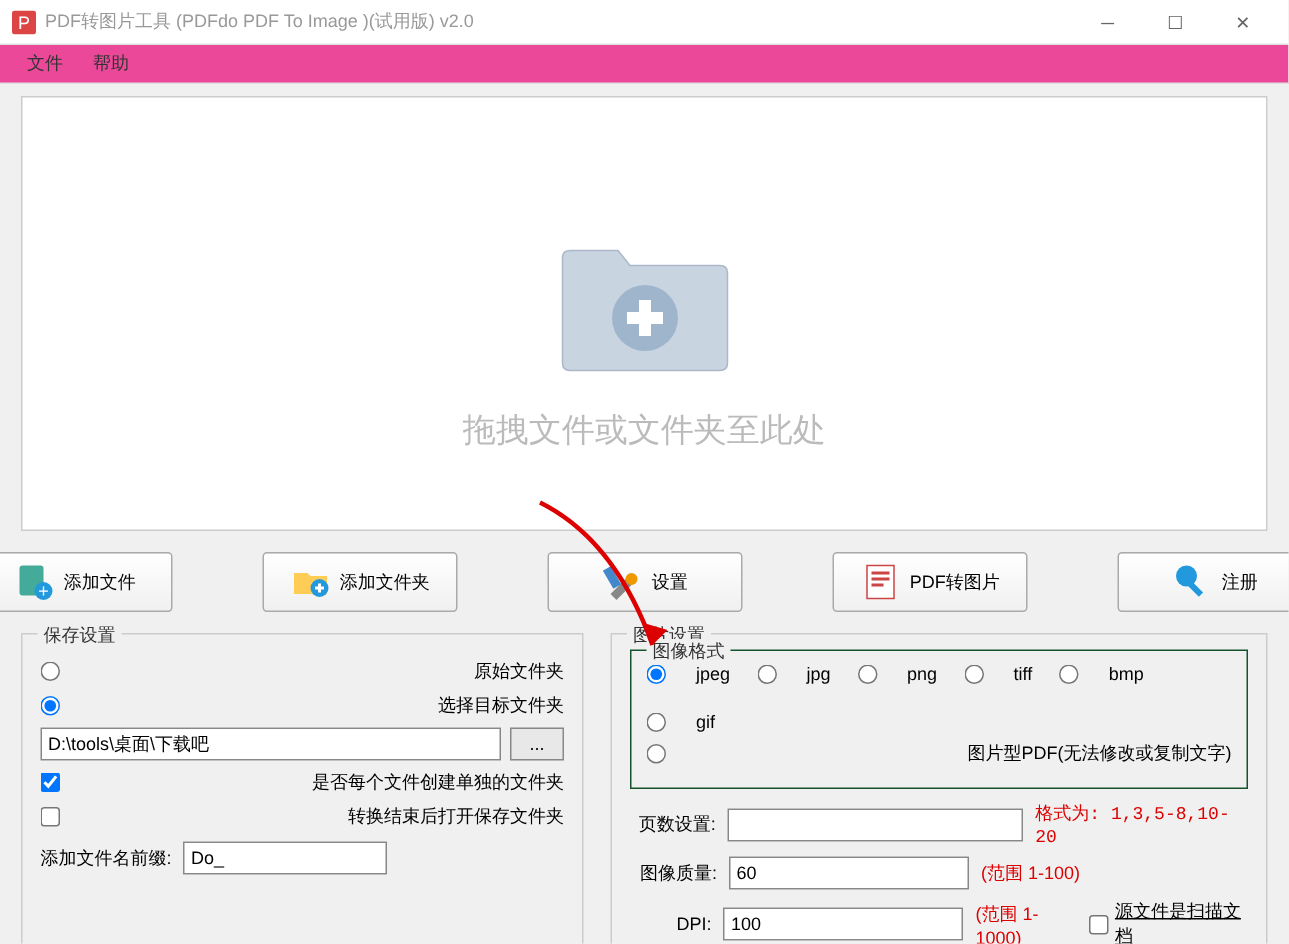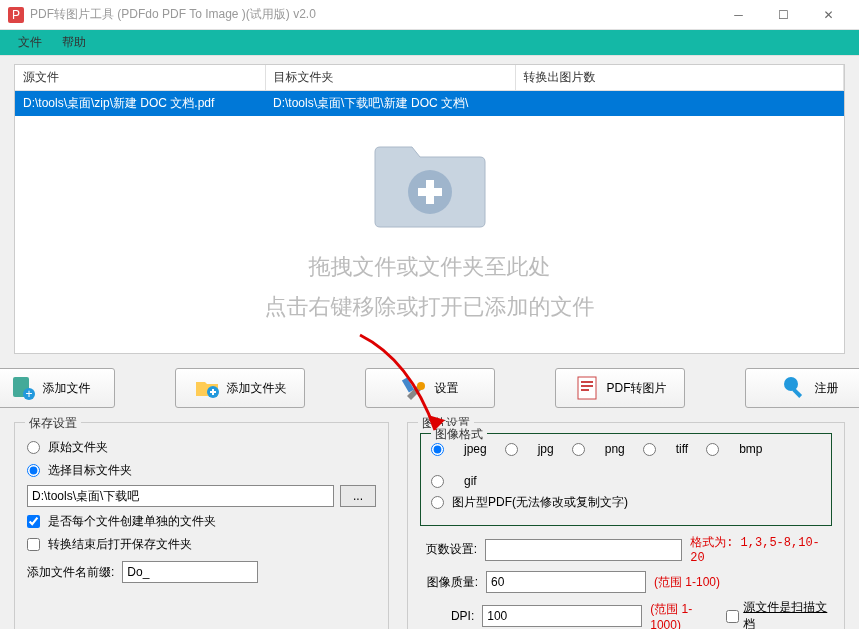--- a/index.html
+++ b/index.html
@@ -4,21 +4,21 @@
 <style>
 * { margin: 0; padding: 0; box-sizing: border-box; font-family: "Microsoft YaHei", sans-serif; font-size: 12px; }
 body { background: #f0f0f0; width: 859px; height: 629px; overflow: hidden; }
 
 .titlebar { height: 30px; background: #fff; display: flex; align-items: center; padding: 0 8px; border-bottom: 1px solid #e0e0e0; }
 .titlebar .icon { width: 16px; height: 16px; margin-right: 6px; }
 .titlebar .title { color: #999; flex: 1; }
 .titlebar .btns { display: flex; }
 .titlebar .btn { width: 45px; height: 30px; display: flex; align-items: center; justify-content: center; color: #666; }
 
-.menubar { height: 26px; background: #14b8a6; display: flex; align-items: center; padding: 0 8px; border-bottom: 1px solid #e0e0e0; }
+.menubar { height: 26px; background: #ec4899; display: flex; align-items: center; padding: 0 8px; border-bottom: 1px solid #e0e0e0; }
 .menubar span { padding: 4px 10px; color: #333; }
 
 .content { background: #f0f0f0; padding: 8px 14px; height: calc(629px - 56px); }
 
 .filelist { background: #fff; border: 1px solid #ccc; height: 290px; position: relative; }
 .filelist table { width: 100%; border-collapse: collapse; }
 .filelist th { text-align: left; padding: 4px 8px; background: #fff; border-right: 1px solid #e0e0e0; border-bottom: 1px solid #e0e0e0; font-weight: normal; color: #333; }
 .filelist td { padding: 4px 8px; color: #fff; }
 .filelist tr.selected { background: #0078d7; }
 .filelist .th1 { width: 250px; }
@@ -32,21 +32,21 @@
 .toolbar { display: flex; gap: 60px; padding: 14px 10px; justify-content: center; }
 .tbtn { display: flex; align-items: center; gap: 6px; background: linear-gradient(#fff,#f0f0f0); border: 1px solid #aaa; border-radius: 3px; padding: 5px 16px; min-width: 130px; justify-content: center; }
 .tbtn .ico { width: 28px; height: 28px; }
 
 .settings { display: flex; gap: 18px; }
 .fieldset { border: 1px solid #ccc; padding: 10px 12px 12px 12px; position: relative; }
 .fieldset .legend { position: absolute; top: -8px; left: 10px; background: #f0f0f0; padding: 0 4px; color: #333; }
 .fs-left { width: 375px; }
 .fs-right { flex: 1; }
 
-.radio-row, .check-row, .input-row { display: flex; align-items: center; margin: 6px 0; gap: 6px; }
+.radio-row, .check-row, .input-row { display: flex; align-items: center; margin: 6px 0; gap: 6px; justify-content: space-between; }
 .radio-row input, .check-row input { margin-right: 2px; }
 .pathbox { display: flex; gap: 6px; margin: 6px 0; }
 .pathbox input[type=text] { flex: 1; border: 1px solid #888; padding: 3px 4px; height: 22px; }
 .pathbox button { width: 36px; border: 1px solid #888; background: #e8e8e8; }
 .prefix-row { display: flex; align-items: center; gap: 8px; margin-top: 8px; }
 .prefix-row input { border: 1px solid #888; padding: 3px 4px; width: 136px; height: 22px; }
 
 .fmt-group { border: 1px solid #14532d; padding: 8px 10px 8px 10px; position: relative; margin-bottom: 8px; }
 .fmt-group .legend { position: absolute; top: -8px; left: 10px; background: #f0f0f0; padding: 0 4px; }
 .fmt-radios { display: flex; gap: 18px; flex-wrap: wrap; margin-bottom: 6px; }
@@ -78,45 +78,28 @@
 </div>
 
 <div class="menubar">
   <span>文件</span>
   <span>帮助</span>
 </div>
 
 <div class="content">
 
   <div class="filelist">
-    <table>
-      <thead>
-        <tr>
-          <th class="th1">源文件</th>
-          <th class="th2">目标文件夹</th>
-          <th class="th3">转换出图片数</th>
-        </tr>
-      </thead>
-      <tbody>
-        <tr class="selected">
-          <td>D:\tools\桌面\zip\新建 DOC 文档.pdf</td>
-          <td>D:\tools\桌面\下载吧\新建 DOC 文档\</td>
-          <td></td>
-        </tr>
-      </tbody>
-    </table>
     <div class="dropzone">
       <svg class="folder-icon" viewBox="0 0 120 100">
         <path d="M5 20 L5 90 Q5 95 10 95 L110 95 Q115 95 115 90 L115 30 Q115 25 110 25 L50 25 L42 15 L10 15 Q5 15 5 20 Z" fill="#c8d4e0" stroke="#aab8c8" stroke-width="1"></path>
         <circle cx="60" cy="60" r="22" fill="#9fb5cc"></circle>
         <rect x="56" y="48" width="8" height="24" fill="#fff"></rect>
         <rect x="48" y="56" width="24" height="8" fill="#fff"></rect>
       </svg>
       <div class="txt">拖拽文件或文件夹至此处</div>
-      <div class="txt">点击右键移除或打开已添加的文件</div>
     </div>
   </div>
 
   <div class="toolbar">
     <div class="tbtn">
       <svg class="ico" viewBox="0 0 28 28">
           <rect x="4" y="3" width="16" height="20" fill="#4a9" rx="2"></rect>
           <circle cx="20" cy="20" r="6" fill="#29d"></circle>
           <text x="20" y="24" fill="#fff" text-anchor="middle" font-size="10">+</text>
         </svg>

